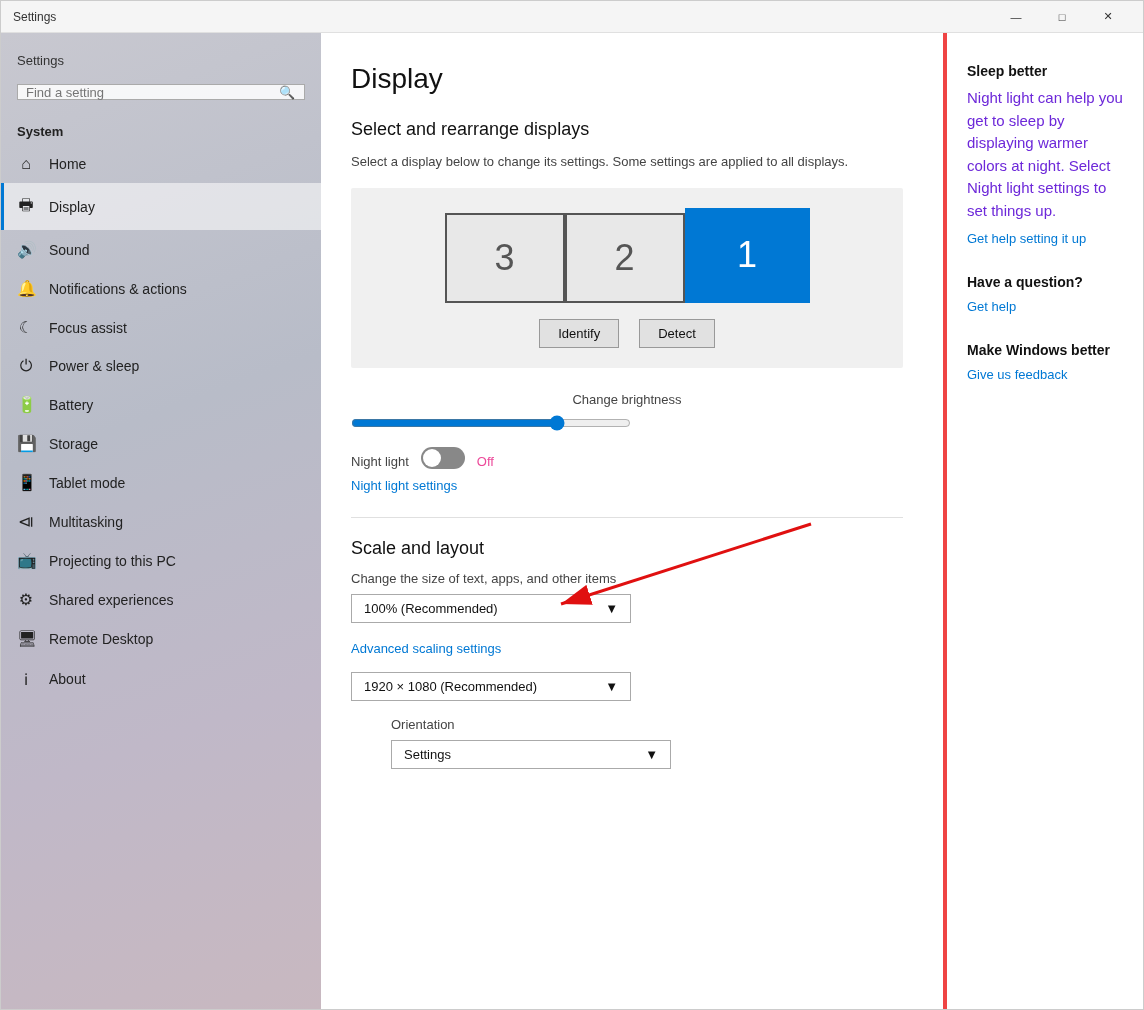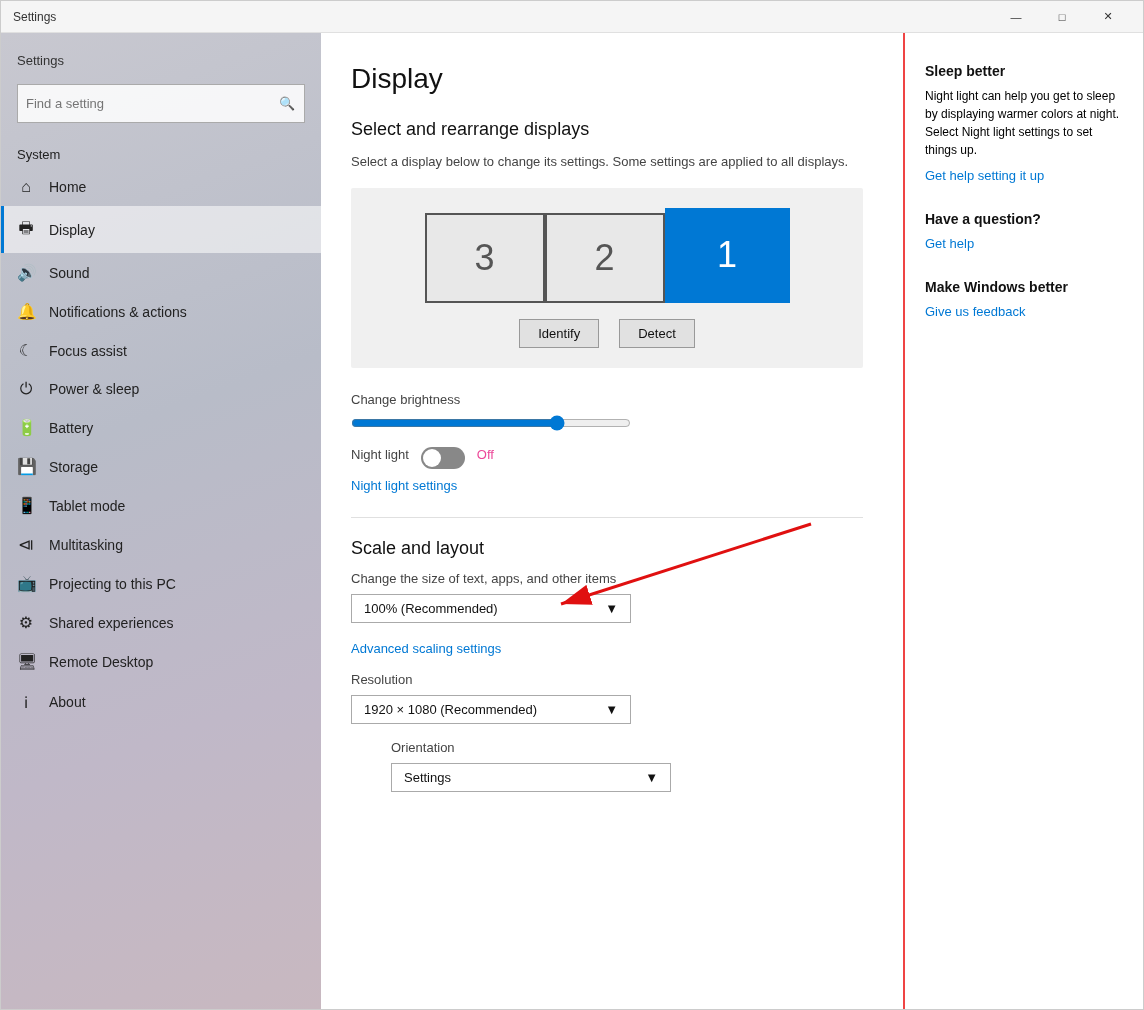--- a/index.html
+++ b/index.html
@@ -77,42 +77,42 @@
       color: #333;
       font-weight: 400;
     }
 
     .search-box {
       margin: 8px 16px 16px 16px;
       display: flex;
       align-items: center;
       background: rgba(255,255,255,0.85);
       border: 1px solid #aaa;
-      height: 39px;
+      height: 16px;
       padding: 0 8px;
     }
 
     .search-input {
       border: none;
       background: transparent;
       outline: none;
       flex: 1;
       font-size: 13px;
       color: #333;
     }
 
     .search-icon {
       color: #666;
       font-size: 13px;
     }
 
     .sidebar-section-label {
       padding: 8px 16px 6px 16px;
       font-size: 13px;
-      font-weight: 400;
+      font-weight: 700;
       color: #222;
     }
 
     .nav-item {
       display: flex;
       align-items: center;
       padding: 10px 16px;
       cursor: pointer;
       color: #222;
       font-size: 14px;
@@ -228,37 +228,38 @@
 
     
     .brightness-section {
       margin: 24px 0 0 0;
     }
 
     .slider-label {
       font-size: 13px;
       color: #444;
       margin-bottom: 8px;
+      text-align: center;
     }
 
     .brightness-slider-container {
       display: flex;
       align-items: center;
       margin-bottom: 16px;
     }
 
     .brightness-slider {
       width: 280px;
       accent-color: #0078d4;
       cursor: pointer;
     }
 
     .night-light-row {
       display: flex;
-      align-items: flex-start;
+      align-items: flex-end;
       gap: 12px;
       margin-bottom: 8px;
     }
 
     .night-light-label {
       font-size: 13px;
       color: #444;
     }
 
     .toggle-off {
@@ -312,41 +313,41 @@
       cursor: pointer;
       background: #fff;
       font-size: 13px;
       color: #111;
       width: 280px;
       margin-bottom: 10px;
     }
 
     
     .right-panel {
-      width: 240px;
+      width: 200px;
       flex-shrink: 0;
       padding: 30px 20px 30px 20px;
-      border-left: 2px solid #ef4444;
+      border-left: 4px solid #ef4444;
       background: #fff;
     }
 
     .right-section {
       margin-bottom: 28px;
     }
 
     .right-section-title {
       font-size: 14px;
       font-weight: 600;
       color: #111;
       margin-bottom: 8px;
     }
 
     .right-section-text {
-      font-size: 12px;
-      color: #000000;
+      font-size: 15px;
+      color: #6d28d9;
       line-height: 1.5;
       margin-bottom: 8px;
     }
 
     
     .main-and-right {
       display: flex;
       flex: 1;
       overflow: hidden;
     }
@@ -509,21 +510,20 @@
                 </marker>
               </defs>
               <line x1="280" y1="10" x2="30" y2="90" stroke="#e01010" stroke-width="3" marker-end="url(#arrowhead)"></line>
             </svg>
           </div>
 
           <br>
           <a class="link" style="display:inline-block; margin-top:8px;">Advanced scaling settings</a>
 
           <div class="resolution-section">
-            <p class="dropdown-label">Resolution</p>
             <div class="dropdown">
               <span>1920 × 1080 (Recommended)</span>
               <span>▼</span>
             </div>
           </div>
 
           <div class="orientation-section">
             <p class="dropdown-label">Orientation</p>
             <div class="dropdown">
               <span>Settings</span>

